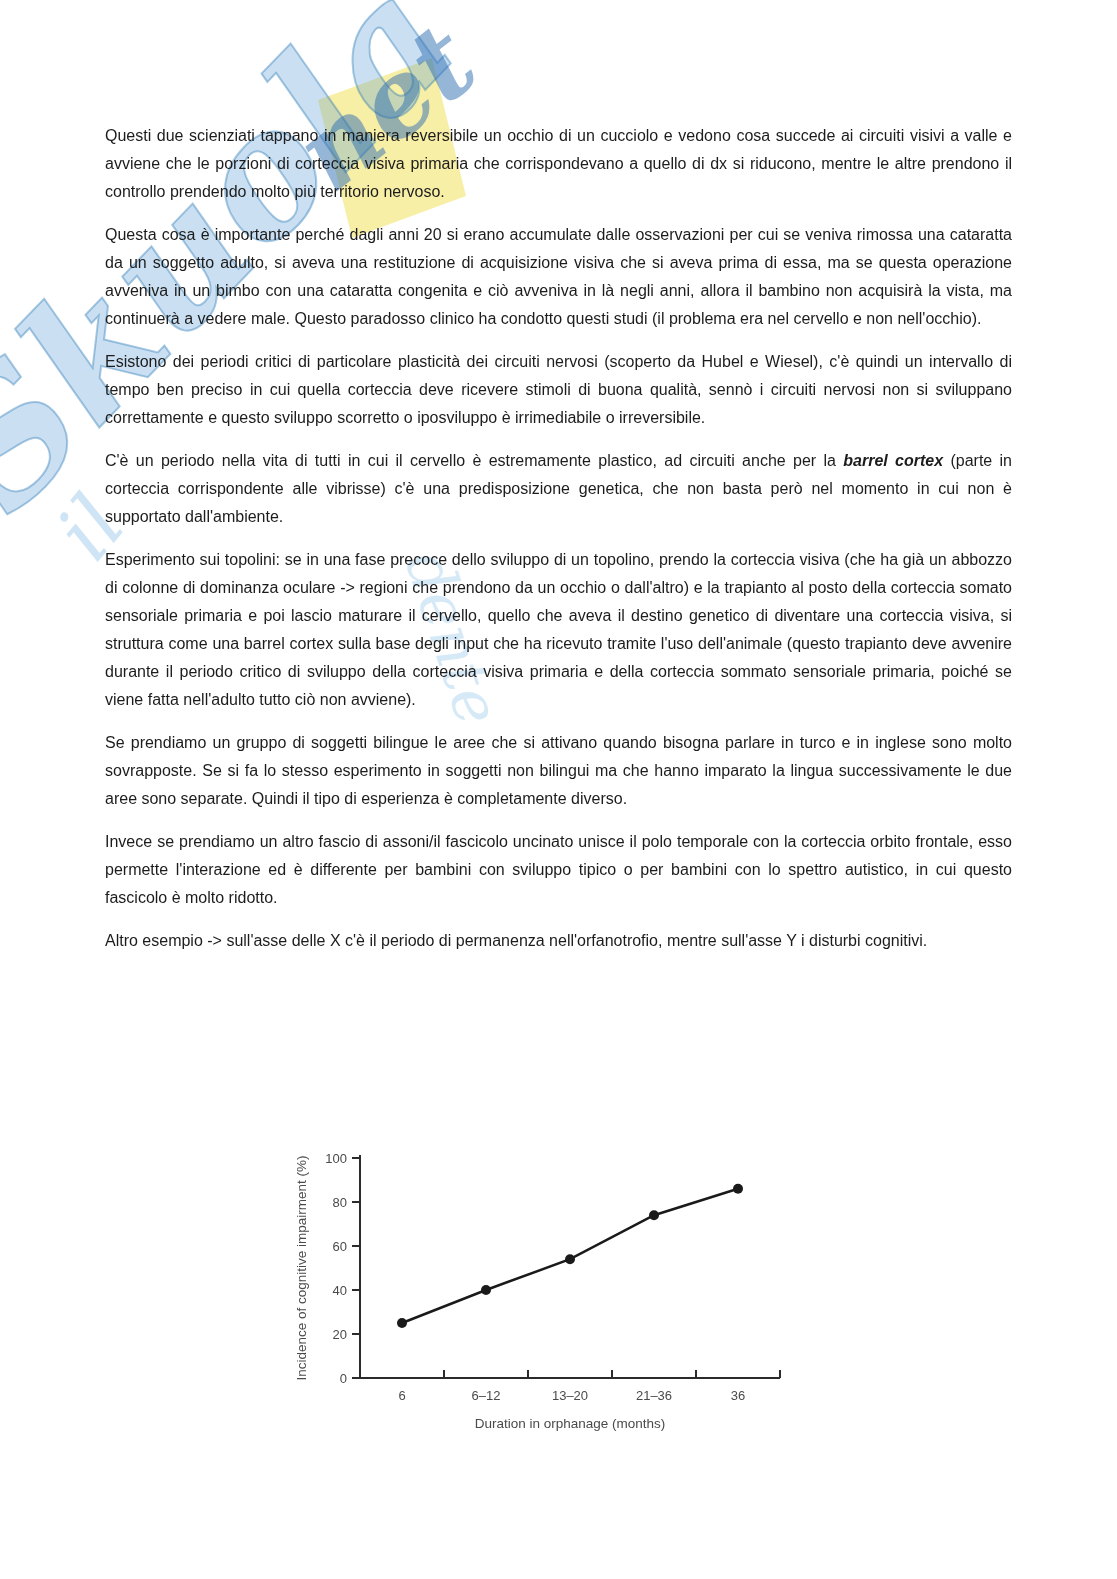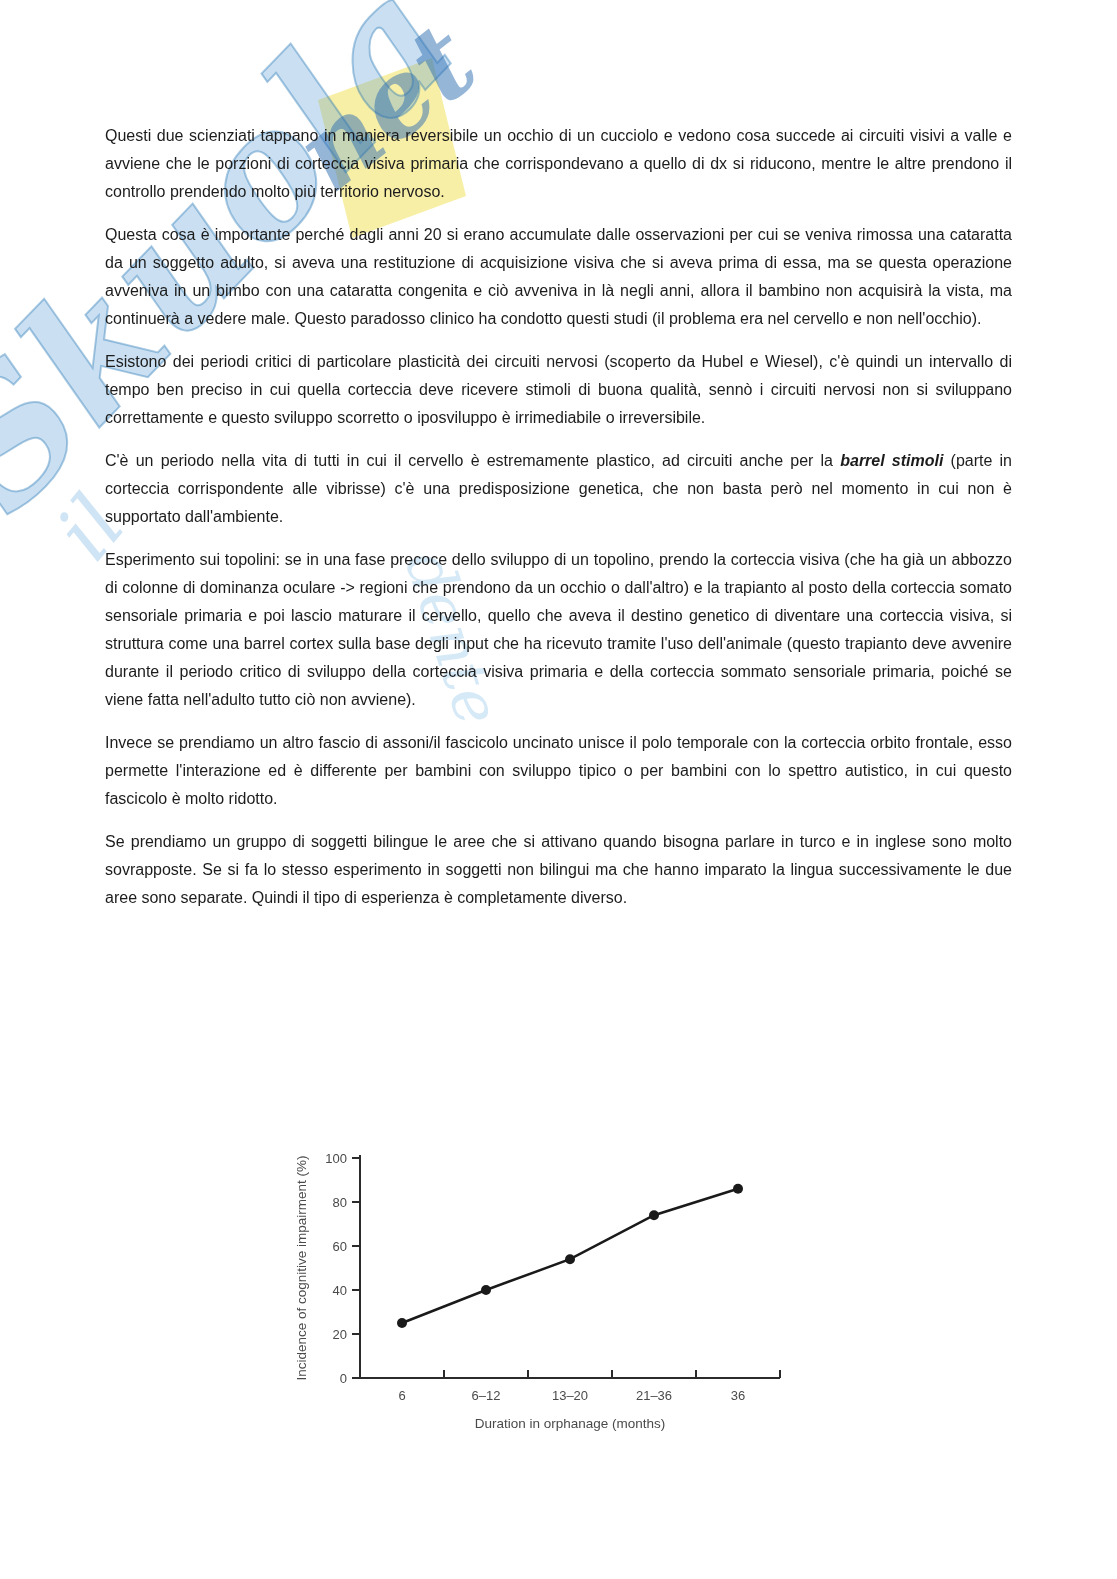--- a/index.html
+++ b/index.html
@@ -30,24 +30,25 @@
     <text x="10" y="520" transform="rotate(-46 10 520)" font-family="DejaVu Serif, serif" font-style="italic" font-weight="bold" font-size="170" fill="rgba(90,160,215,0.32)" stroke="rgba(35,115,180,0.38)" stroke-width="2">Skuola</text>
     <text x="332" y="195" transform="rotate(-38 332 195)" font-family="DejaVu Serif, serif" font-style="italic" font-weight="bold" font-size="105" fill="rgba(45,110,178,0.5)">net</text>
     <text x="95" y="565" transform="rotate(-50 95 565)" font-family="DejaVu Serif, serif" font-style="italic" font-size="80" fill="rgba(130,185,225,0.38)">il</text>
     <text x="405" y="560" transform="rotate(72 405 560)" font-family="DejaVu Serif, serif" font-style="italic" font-size="62" fill="rgba(135,190,228,0.34)">dente</text>
   </svg>
 
   <div class="content">
     <p><span>Questi due scienziati tappano in maniera reversibile un occhio di un cucciolo e vedono cosa succede ai circuiti visivi a valle e avviene che le porzioni di corteccia visiva primaria che corrispondevano a quello di dx si riducono, mentre le altre prendono il controllo prendendo molto più territorio nervoso.</span></p>
     <p><span>Questa cosa è importante perché dagli anni 20 si erano accumulate dalle osservazioni per cui se veniva rimossa una cataratta da un soggetto adulto, si aveva una restituzione di acquisizione visiva che si aveva prima di essa, ma se questa operazione avveniva in un bimbo con una cataratta congenita e ciò avveniva in là negli anni, allora il bambino non acquisirà la vista, ma continuerà a vedere male. Questo paradosso clinico ha condotto questi studi (il problema era nel cervello e non nell'occhio).</span></p>
     <p><span>Esistono dei periodi critici di particolare plasticità dei circuiti nervosi (scoperto da Hubel e Wiesel), c'è quindi un intervallo di tempo ben preciso in cui quella corteccia deve ricevere stimoli di buona qualità, sennò i circuiti nervosi non si sviluppano correttamente e questo sviluppo scorretto o iposviluppo è irrimediabile o irreversibile.</span></p>
-    <p><span>C'è un periodo nella vita di tutti in cui il cervello è estremamente plastico, ad circuiti anche per la </span><span class="run-bi">barrel stimoli</span><span> (parte in corteccia corrispondente alle vibrisse) c'è una predisposizione genetica, che non basta però nel momento in cui non è supportato dall'ambiente.</span></p>
+    <p><span>C'è un periodo nella vita di tutti in cui il cervello è estremamente plastico, ad circuiti anche per la </span><span class="run-bi">barrel cortex</span><span> (parte in corteccia corrispondente alle vibrisse) c'è una predisposizione genetica, che non basta però nel momento in cui non è supportato dall'ambiente.</span></p>
     <p><span class="run-ul">Esperimento sui topolini</span><span>: se in una fase precoce dello sviluppo di un topolino, prendo la corteccia visiva (che ha già un abbozzo di colonne di dominanza oculare -&gt; regioni che prendono da un occhio o dall'altro) e la trapianto al posto della corteccia somato sensoriale primaria e poi lascio maturare il cervello, quello che aveva il destino genetico di diventare una corteccia visiva, si struttura come una barrel cortex sulla base degli input che ha ricevuto tramite l'uso dell'animale (questo trapianto deve avvenire durante il periodo critico di sviluppo della corteccia visiva primaria e della corteccia sommato sensoriale primaria, poiché se viene fatta nell'adulto tutto ciò non avviene).</span></p>
+    <p><span>Se prendiamo un gruppo di soggetti bilingue le aree che si attivano quando bisogna parlare in turco e in inglese sono molto sovrapposte. Se si fa lo stesso esperimento in soggetti non bilingui ma che hanno imparato la lingua successivamente le due aree sono separate. Quindi il tipo di esperienza è completamente diverso.</span></p>
     <p><span>Invece se prendiamo un altro fascio di assoni/il fascicolo uncinato unisce il polo temporale con la corteccia orbito frontale, esso permette l'interazione ed è differente per bambini con sviluppo tipico o per bambini con lo spettro autistico, in cui questo fascicolo è molto ridotto.</span></p>
-    <p><span>Se prendiamo un gruppo di soggetti bilingue le aree che si attivano quando bisogna parlare in turco e in inglese sono molto sovrapposte. Se si fa lo stesso esperimento in soggetti non bilingui ma che hanno imparato la lingua successivamente le due aree sono separate. Quindi il tipo di esperienza è completamente diverso.</span></p>
+    <p><span>Altro esempio -&gt; sull'asse delle X c'è il periodo di permanenza nell'orfanotrofio, mentre sull'asse Y i disturbi cognitivi.</span></p>
   </div>
 
   <figure class="chart-fig">
     <svg id="chart-svg" width="520" height="330" viewBox="0 0 520 330">
         <line x1="70" y1="22" x2="70" y2="245" stroke="#2b2b2b" stroke-width="2"></line>
         <line x1="69" y1="245" x2="490" y2="245" stroke="#2b2b2b" stroke-width="2"></line>
         <line x1="62" y1="245" x2="70" y2="245" stroke="#2b2b2b" stroke-width="2"></line>
         <text x="57" y="249.5" text-anchor="end" font-size="13" fill="#4a4a4a" font-family="&quot;Liberation Sans&quot;, sans-serif">0</text>
         <line x1="62" y1="201" x2="70" y2="201" stroke="#2b2b2b" stroke-width="2"></line>
         <text x="57" y="205.5" text-anchor="end" font-size="13" fill="#4a4a4a" font-family="&quot;Liberation Sans&quot;, sans-serif">20</text>

